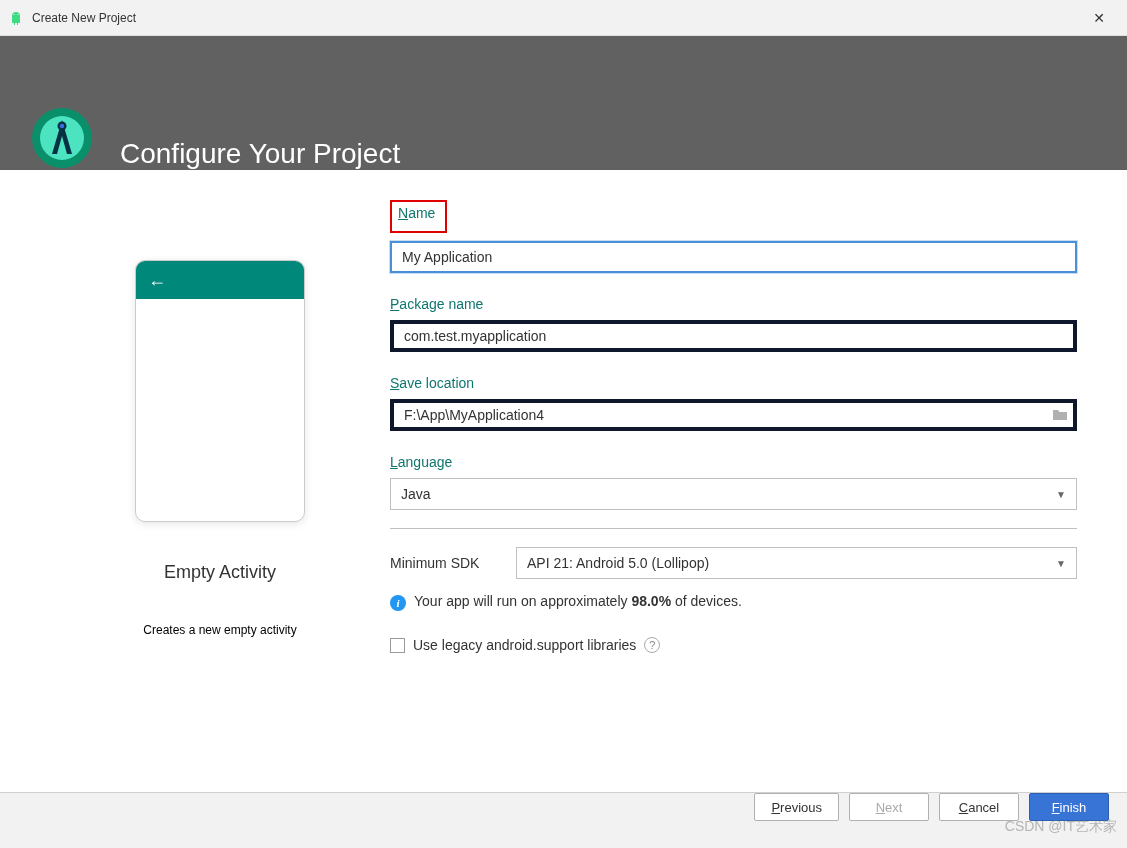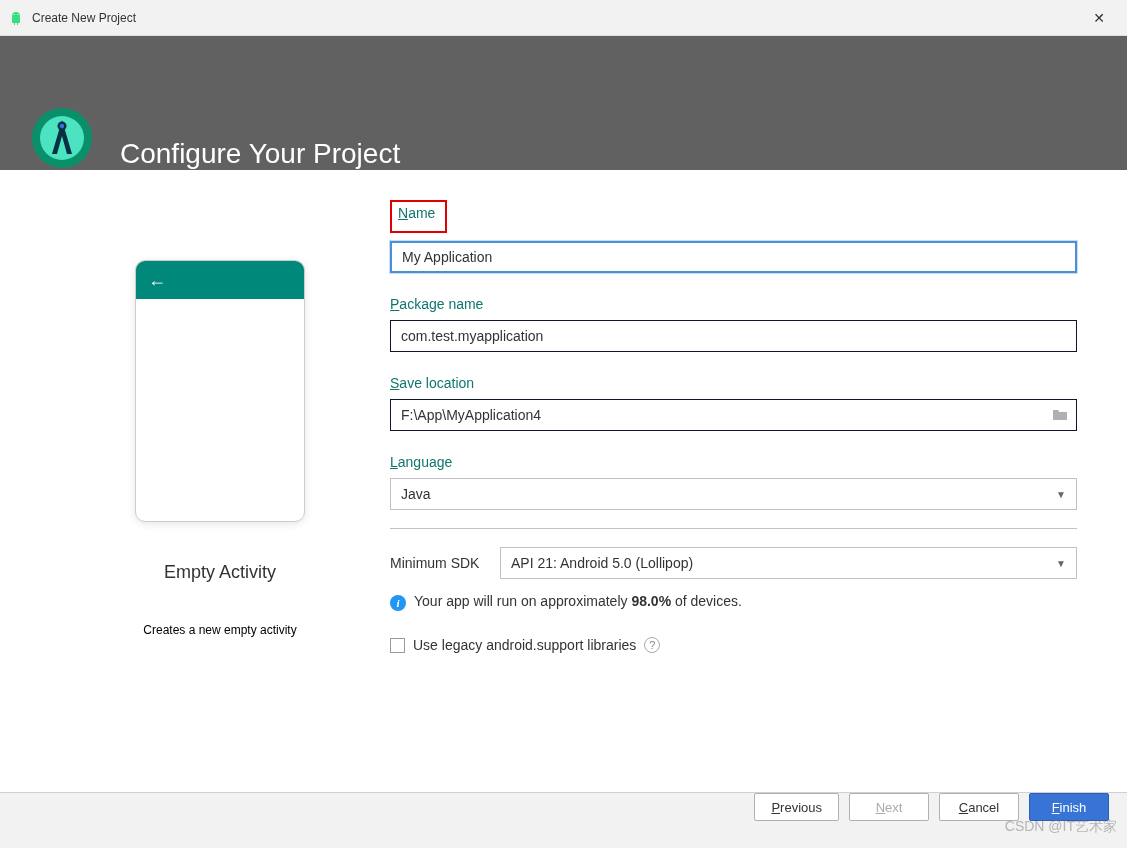--- a/index.html
+++ b/index.html
@@ -22,32 +22,32 @@
     .phone-back-arrow { color: #fff; font-size: 18px; }
     .preview-title { margin-top: 40px; font-size: 18px; color: #333; }
     .preview-desc { margin-top: 40px; font-size: 12px; color: #000000; }
 
     .form-panel { flex: 1; padding-top: 0; }
     .field-group { margin-bottom: 22px; }
     .field-label { font-size: 14px; color: #0f766e; margin-bottom: 8px; display: inline-block; }
     .field-label .underline { text-decoration: underline; }
     .highlight-box { border: 2px solid #e00000; padding: 2px 10px 2px 6px; display: inline-block; }
 
-    .text-input { width: 100%; height: 32px; border: 1px solid #0f172a; padding: 0 10px; font-size: 14px; color: #333; outline: none; }
+    .text-input { width: 100%; height: 32px; border: 4px solid #0f172a; padding: 0 10px; font-size: 14px; color: #333; outline: none; }
     .text-input.focused { border: 2px solid #4a90d9; box-shadow: 0 0 0 1px rgba(74,144,217,0.3); }
 
     .input-with-icon { position: relative; }
     .input-icon-right { position: absolute; right: 8px; top: 50%; transform: translateY(-50%); width: 18px; height: 18px; color: #b0b0b0; }
 
     .select-input { width: 100%; height: 32px; border: 1px solid #c0c0c0; padding: 0 10px; font-size: 14px; color: #333; background: #fff; display: flex; align-items: center; justify-content: space-between; cursor: pointer; }
     .select-chevron { font-size: 10px; color: #666; }
 
     .divider { height: 1px; background: #c0c0c0; margin: 18px 0; }
 
-    .sdk-row { display: flex; align-items: center; }
+    .sdk-row { display: flex; align-items: center; gap: 16px; }
     .sdk-label { font-size: 14px; color: #333; min-width: 110px; }
     .sdk-select { flex: 1; }
 
     .info-row { display: flex; align-items: flex-start; gap: 8px; margin-top: 14px; padding-left: 0; }
     .info-icon { width: 16px; height: 16px; border-radius: 50%; background: #2196F3; color: #fff; font-size: 11px; font-weight: bold; display: flex; align-items: center; justify-content: center; font-style: italic; font-family: Georgia, serif; flex-shrink: 0; margin-top: 2px; }
     .info-text { font-size: 14px; color: #333; }
     .info-text b { font-weight: bold; }
     .help-link { color: #2970d6; font-size: 14px; margin-top: 4px; margin-left: 24px; cursor: pointer; }
 
     .checkbox-row { display: flex; align-items: center; gap: 8px; margin-top: 26px; }

